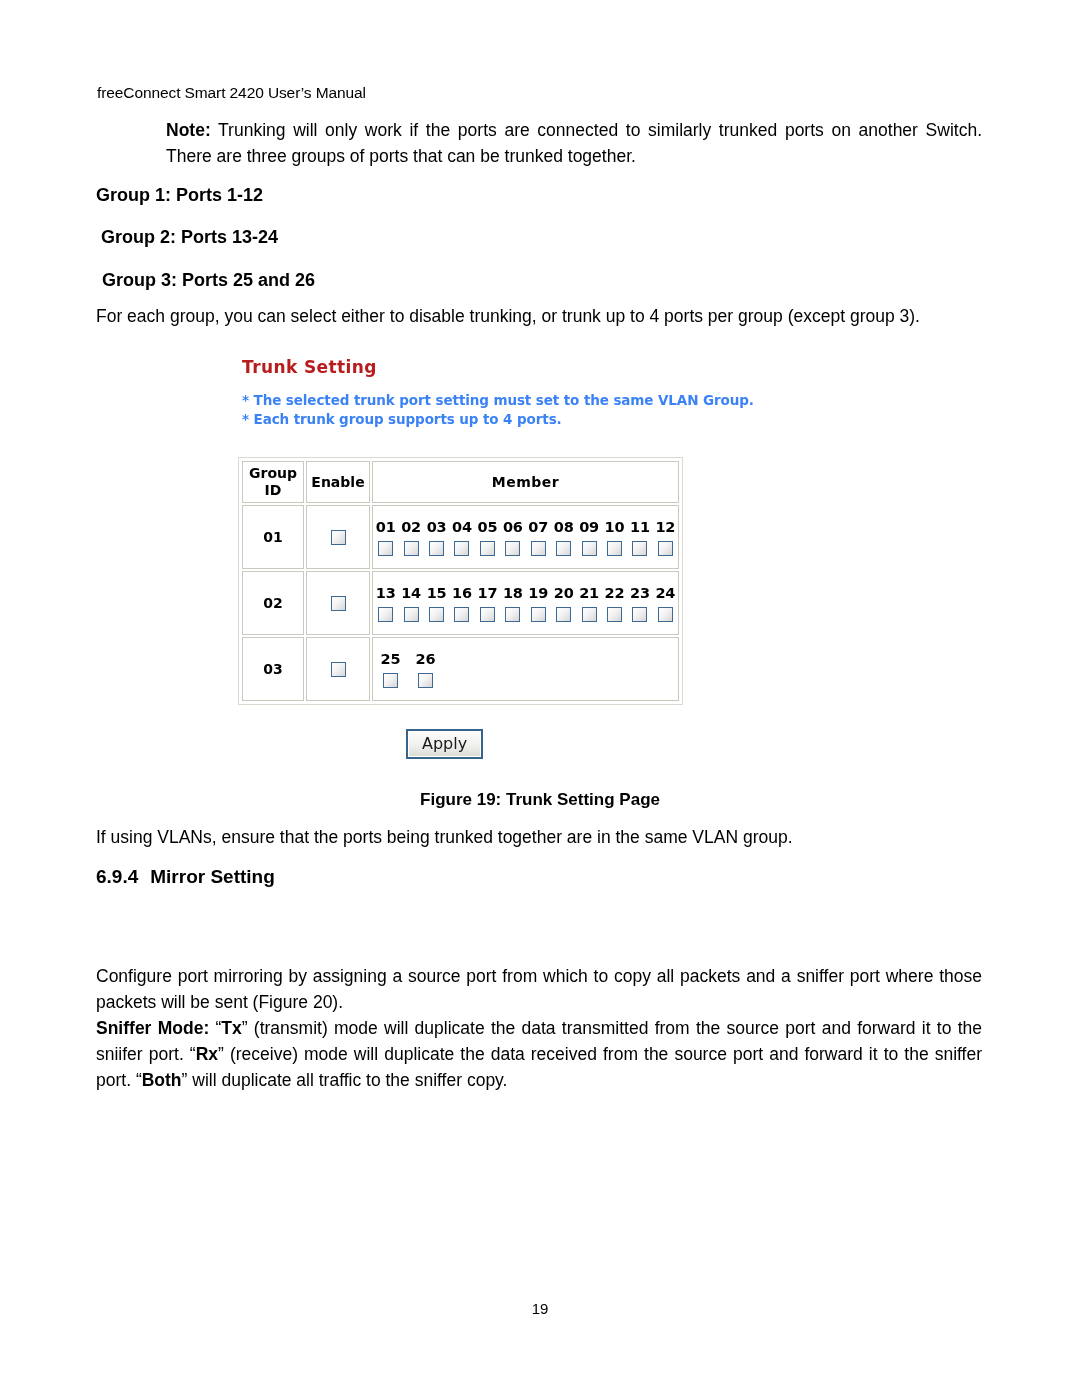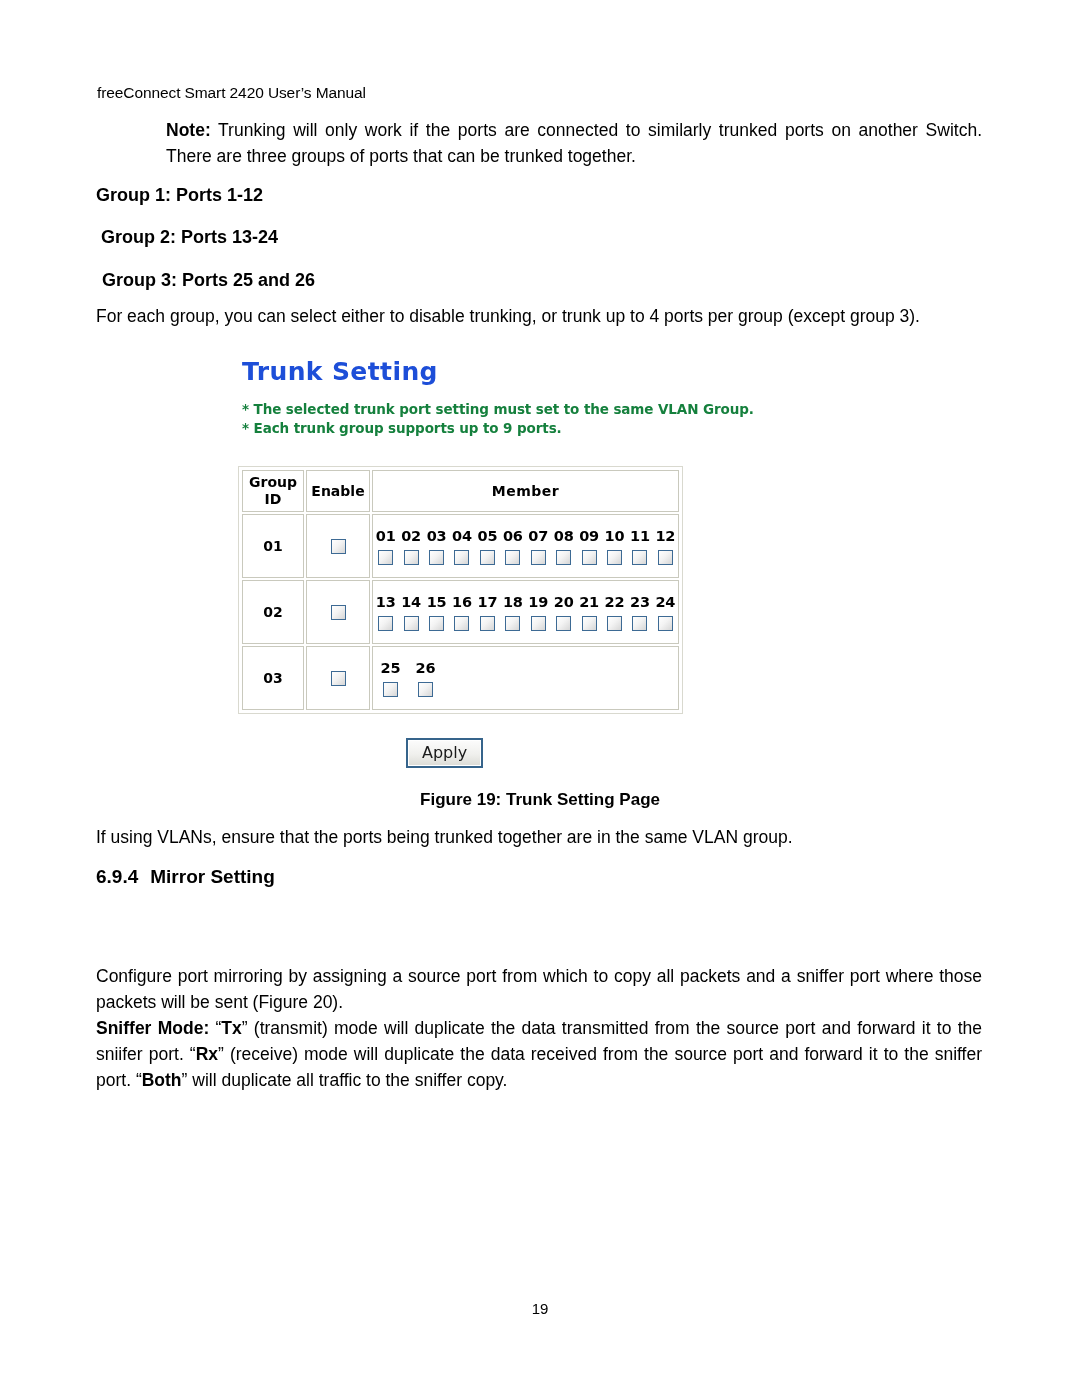--- a/index.html
+++ b/index.html
@@ -79,33 +79,33 @@
   .section-head .secnum { margin-right: 12px; }
 
   
   .figure {
     position: absolute;
     left: 238px;
     top: 357px;
     width: 620px;
   }
   .ui-title {
-    color: #1d4ed8;
-    font-size: 25px;
+    color: #b91c1c;
+    font-size: 17px;
     font-weight: bold;
     letter-spacing: 0.4px;
     margin: 0 0 14px 4px;
     font-family: "DejaVu Sans", sans-serif;
   }
   .ui-notes {
     font-family: "DejaVu Sans", sans-serif;
     font-size: 13.5px;
     font-weight: bold;
     line-height: 19px;
-    color: #15803d;
+    color: #3b82f6;
     margin: 0 0 28px 4px;
     letter-spacing: -0.1px;
   }
 
   .trunk-table-wrap {
     width: 445px;
     border: 1px solid #d9d9cf;
     background: #ffffff;
     box-sizing: border-box;
     padding: 1px;
@@ -228,21 +228,21 @@
   <div class="group-head g3">Group 3: Ports 25 and 26</div>
 
   <div class="para para-foreach">For each group, you can select either to disable trunking, or trunk up to 4 ports per group (except group 3).</div>
 
   <div class="figure">
 
     <div class="ui-title">Trunk Setting</div>
 
     <div class="ui-notes">
       <div>* The selected trunk port setting must set to the same VLAN Group.</div>
-      <div>* Each trunk group supports up to 9 ports.</div>
+      <div>* Each trunk group supports up to 4 ports.</div>
     </div>
 
     <div class="trunk-table-wrap">
       <table class="trunk-table">
         <colgroup>
           <col class="c-group">
           <col class="c-enable">
           <col class="c-member">
         </colgroup>
         <thead>

